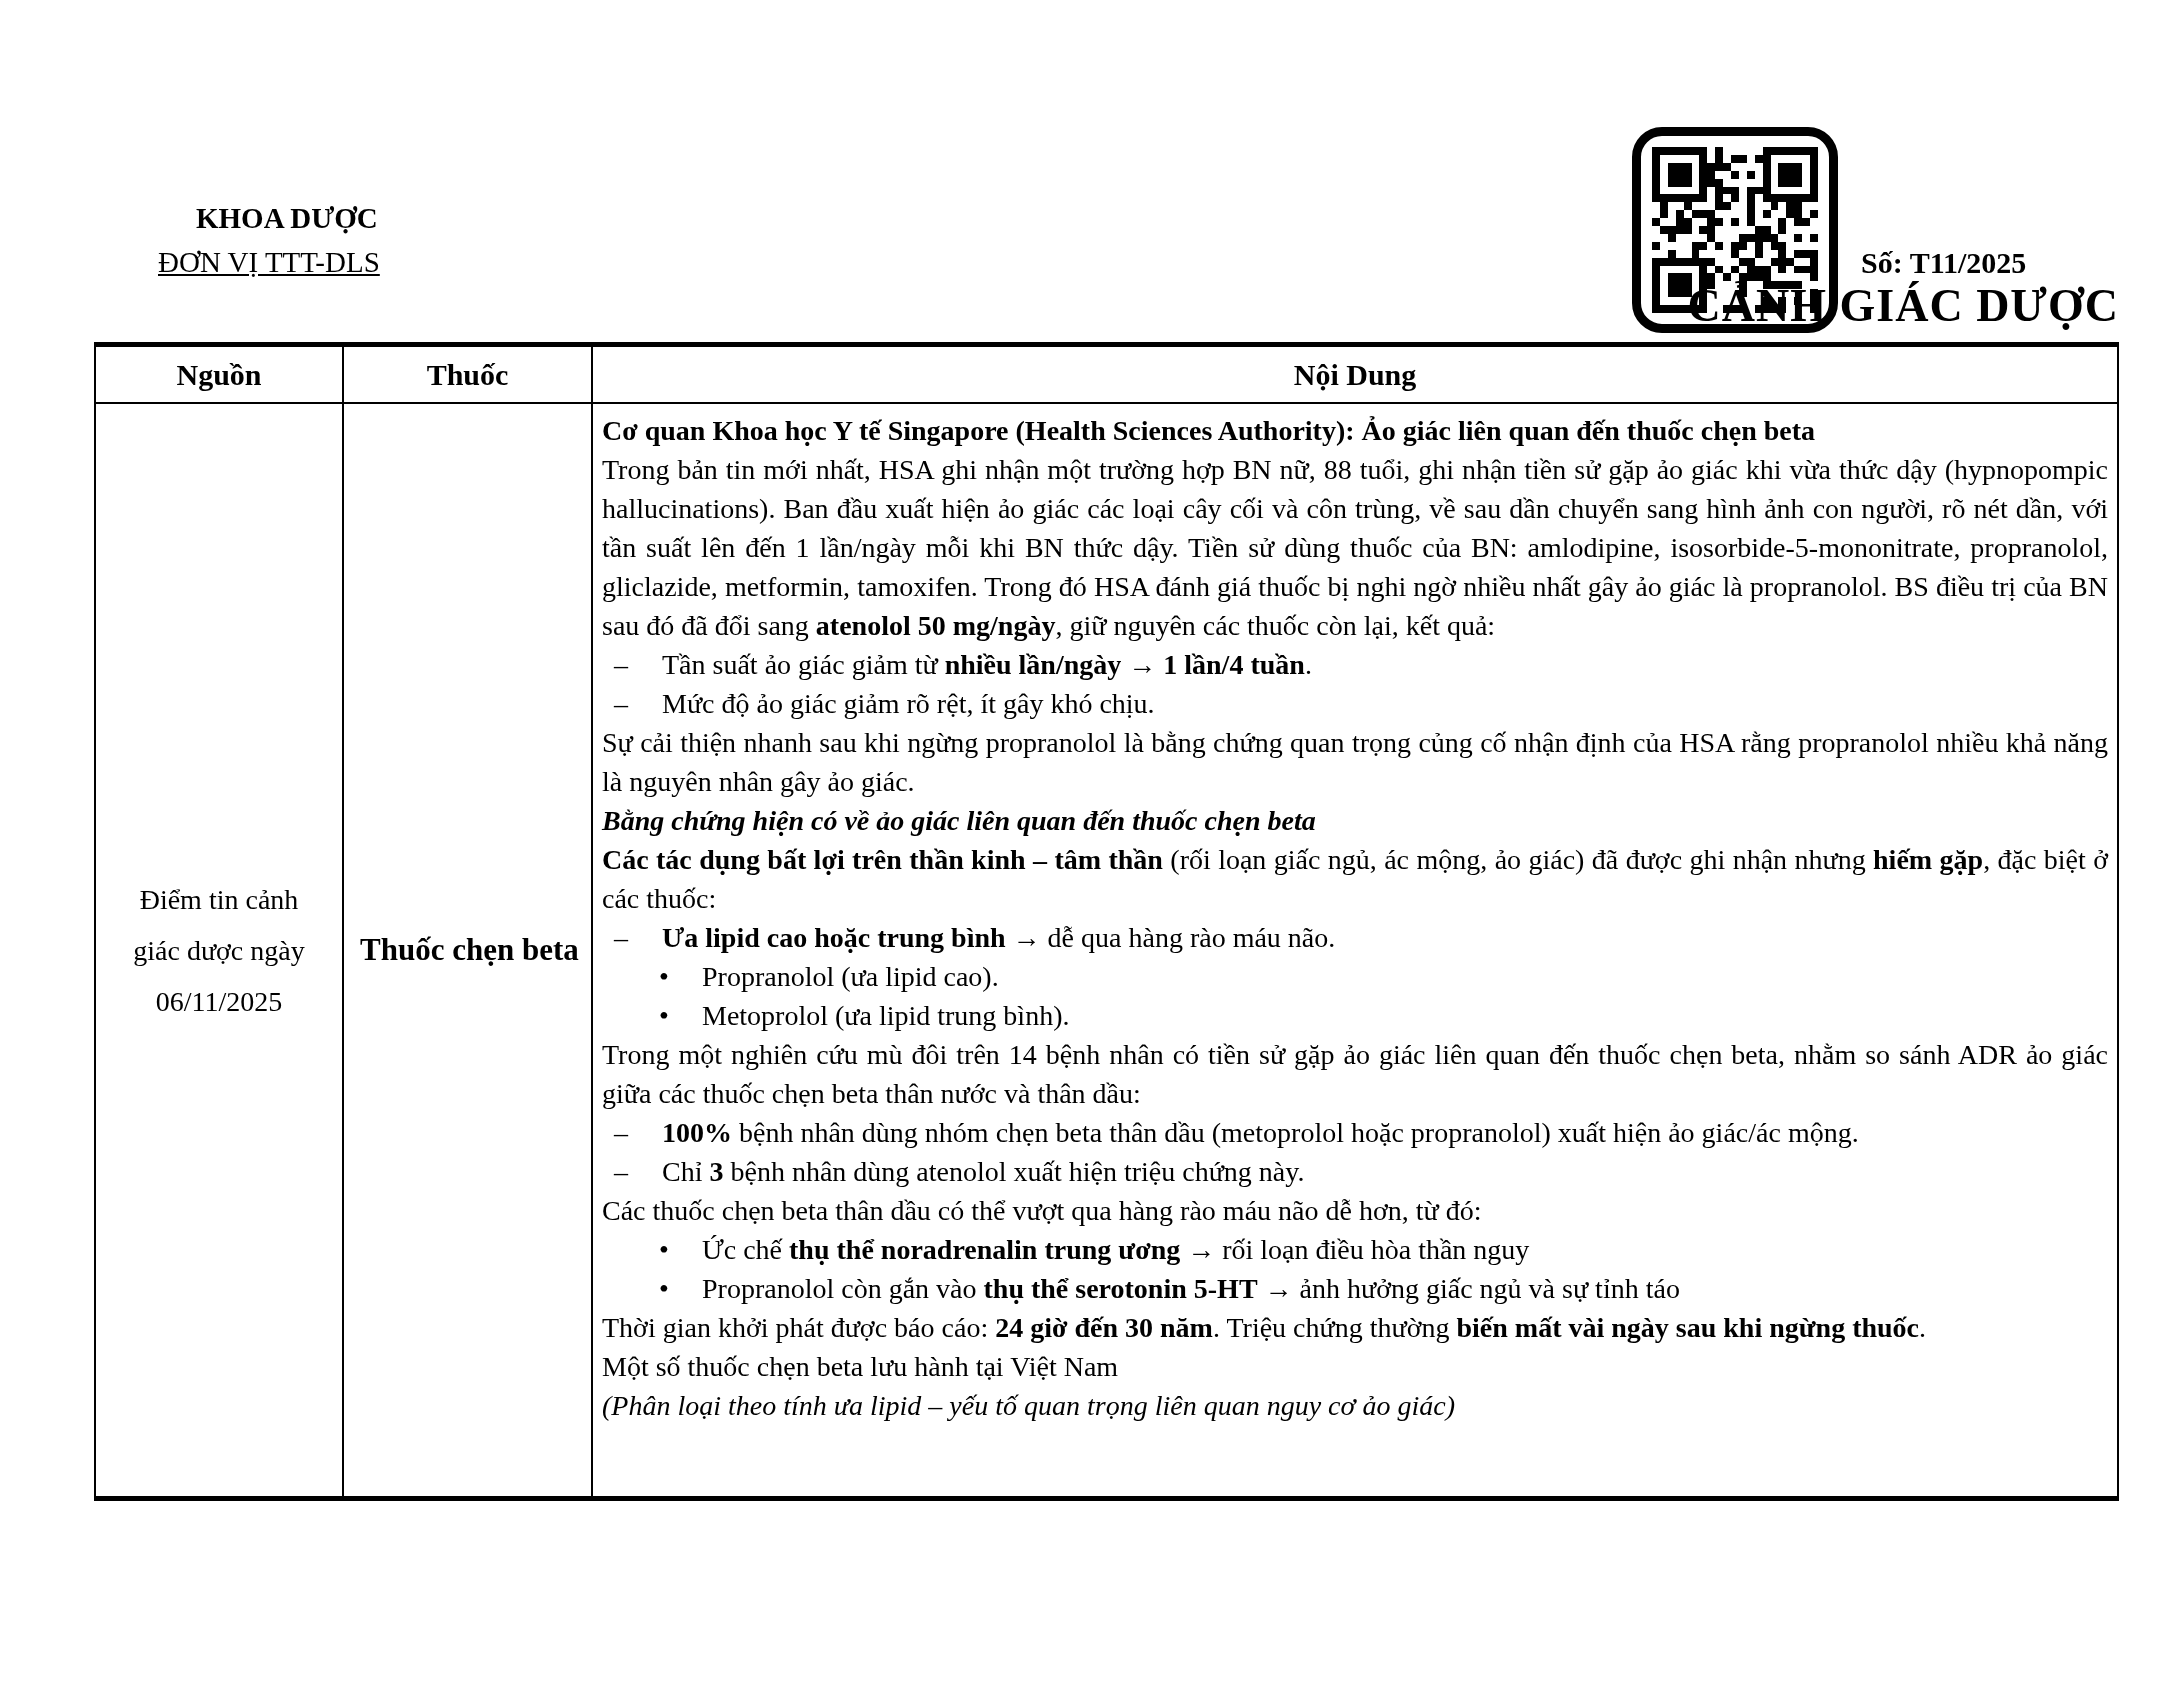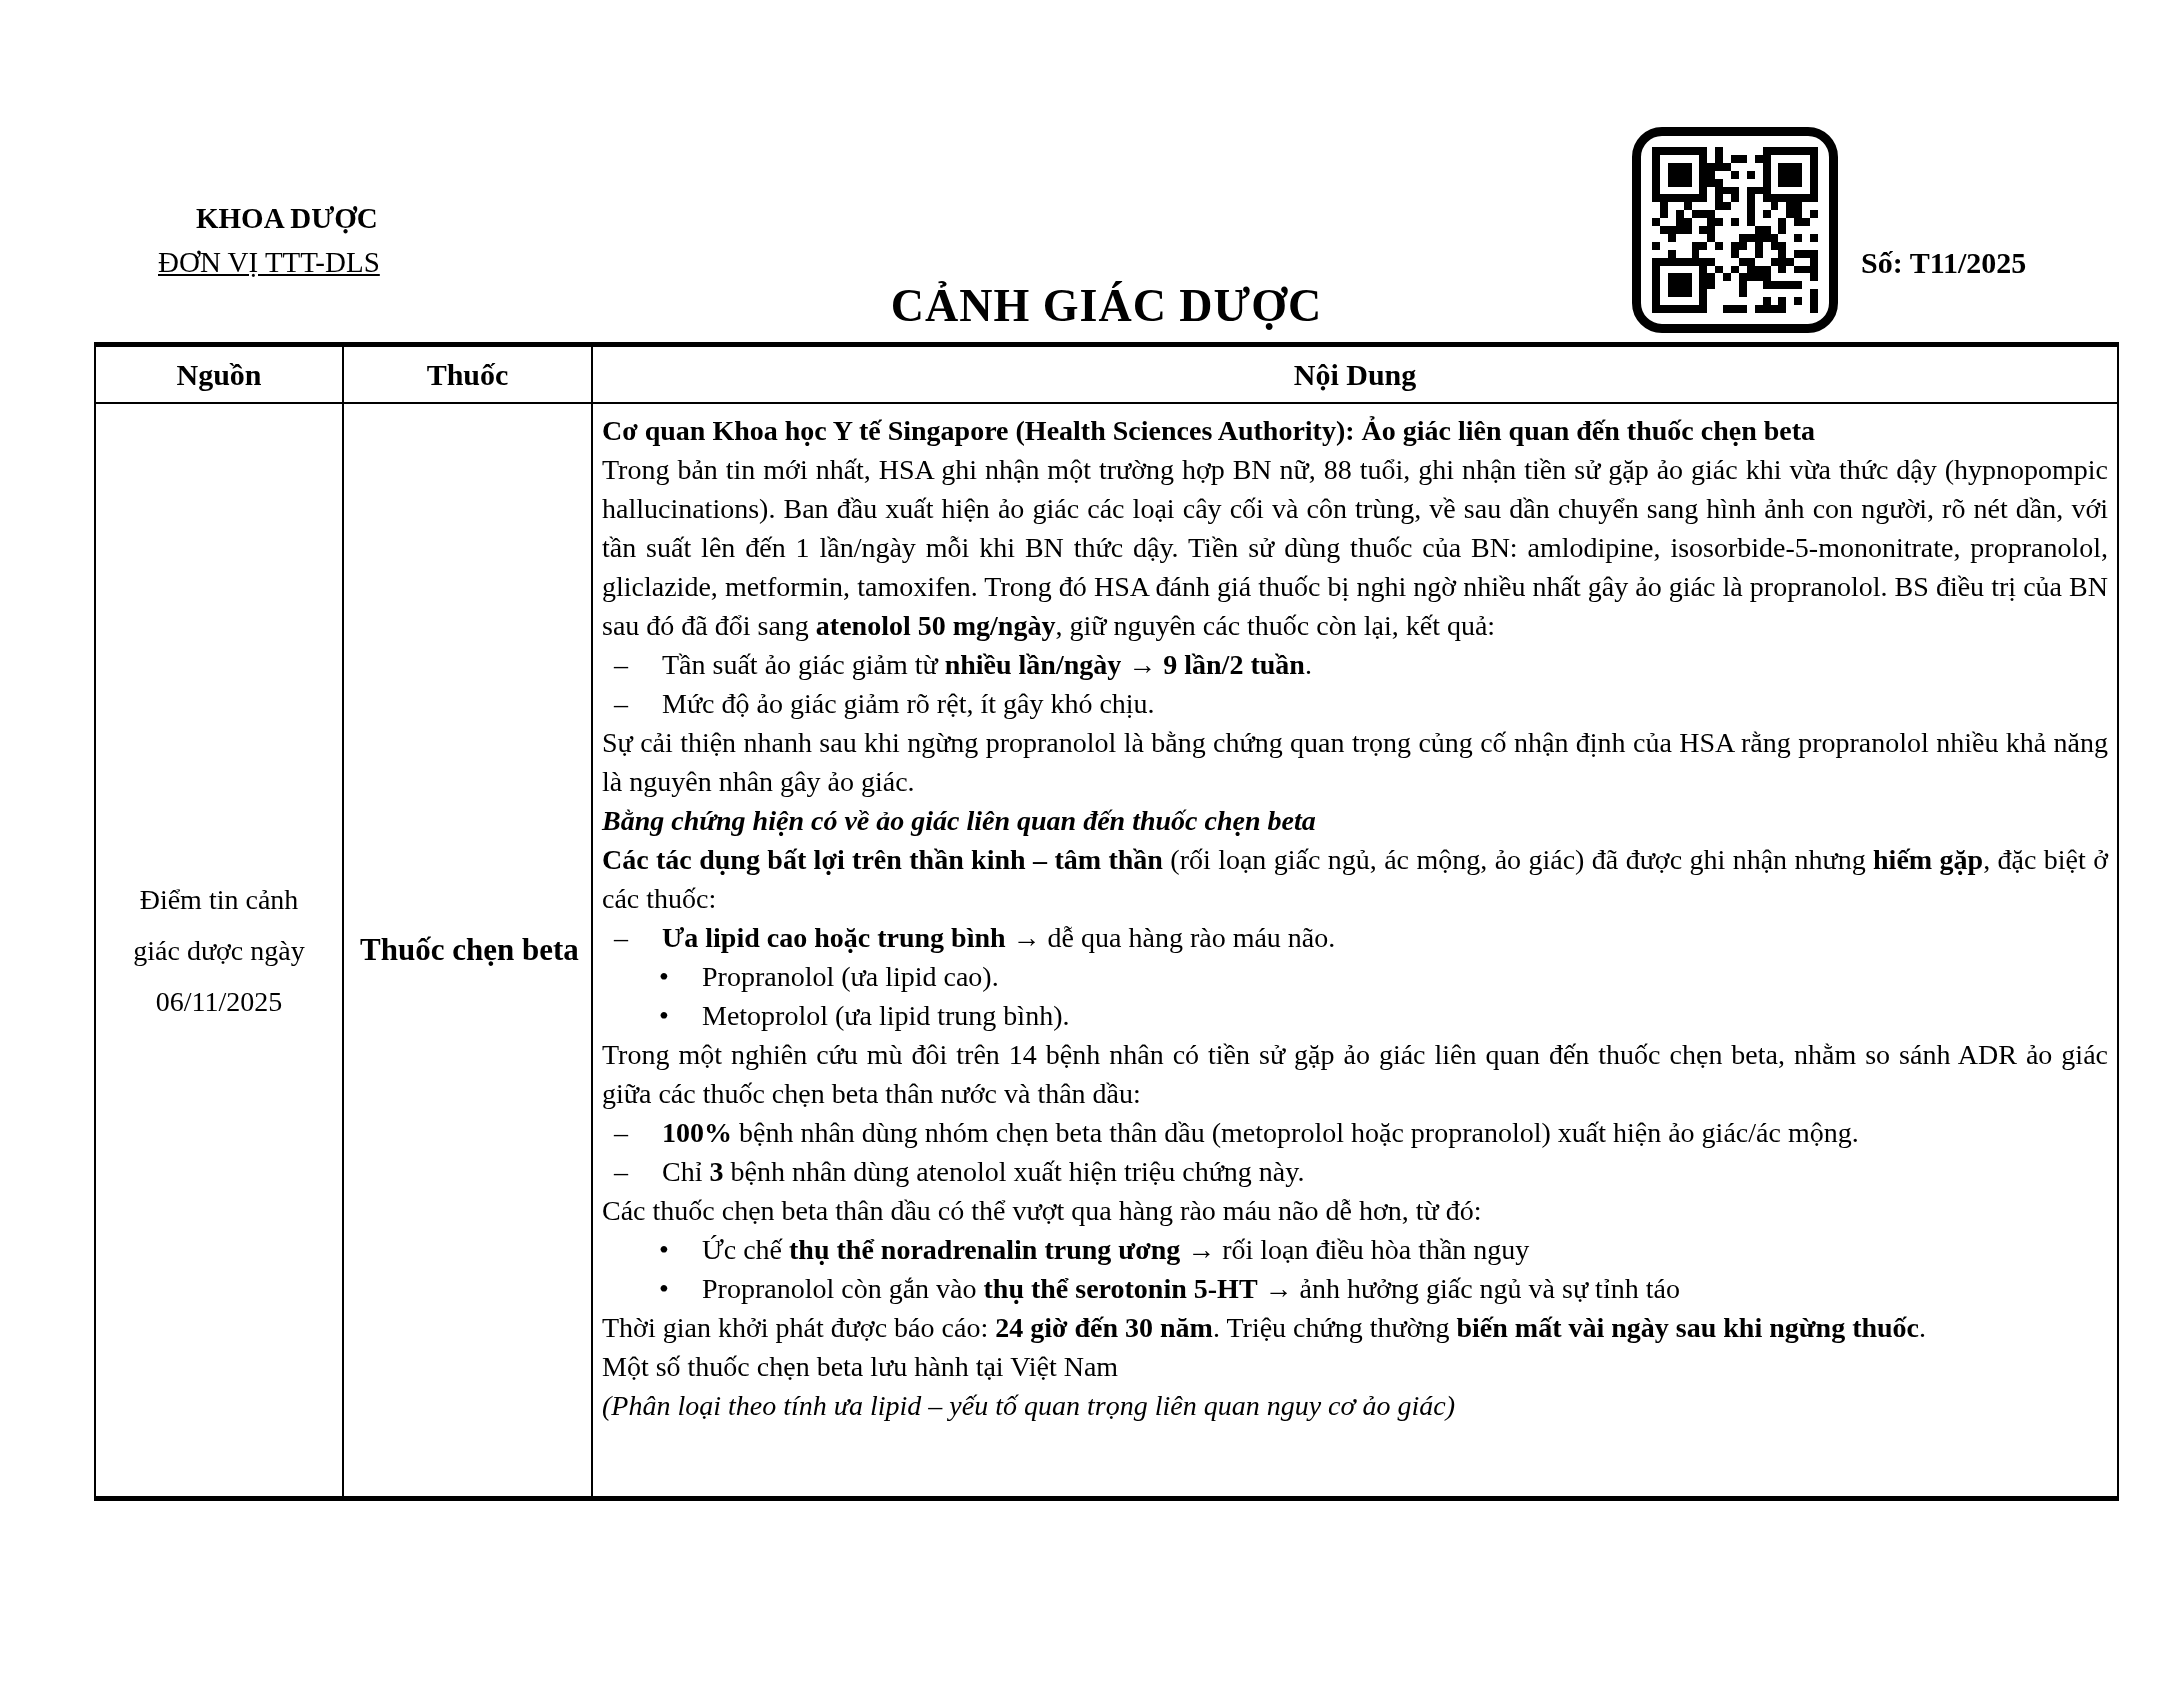--- a/index.html
+++ b/index.html
@@ -17,21 +17,21 @@
   .qr-wrap {
     position:absolute; left:1632px; top:127px; width:166px; height:166px;
     border:9px solid #000; border-radius:30px; padding:11px; background:#fff;
   }
   .qr-wrap svg { display:block; }
 
   .doc-number { position:absolute; left:1861px; top:200px; font-size:30px; font-weight:bold;margin-top:46px; }
 
   
   .title {
-    position:absolute; left:94px; width:2025px; top:279px; text-align:center;
+    position:absolute; left:94px; width:2025px; top:279px; text-align:right;
     font-size:46px; font-weight:bold; letter-spacing:1px;
   }
 
   
   .doc-table {
     position:absolute; left:94px; top:342px; width:2025px;
     border-collapse:collapse; table-layout:fixed;
     border-top:5px solid #000; border-bottom:5px solid #000;border-radius:29px;
   }
   .doc-table th, .doc-table td { border:2px solid #000; }
@@ -229,21 +229,21 @@
       <th>Nội Dung</th>
     </tr>
     <tr>
       <td class="source">Điểm tin cảnh
 giác dược ngày
 06/11/2025</td>
       <td class="drug">Thuốc chẹn beta</td>
       <td class="content-cell">
             <div class="blk p"><span class="b">Cơ quan Khoa học Y tế Singapore (Health Sciences Authority): Ảo giác liên quan đến thuốc chẹn beta</span></div>
             <div class="blk p"><span>Trong bản tin mới nhất, HSA ghi nhận một trường hợp BN nữ, 88 tuổi, ghi nhận tiền sử gặp ảo giác khi vừa thức dậy (hypnopompic hallucinations). Ban đầu xuất hiện ảo giác các loại cây cối và côn trùng, về sau dần chuyển sang hình ảnh con người, rõ nét dần, với tần suất lên đến 1 lần/ngày mỗi khi BN thức dậy. Tiền sử dùng thuốc của BN: amlodipine, isosorbide-5-mononitrate, propranolol, gliclazide, metformin, tamoxifen. Trong đó HSA đánh giá thuốc bị nghi ngờ nhiều nhất gây ảo giác là propranolol. BS điều trị của BN sau đó đã đổi sang </span><span class="b">atenolol 50 mg/ngày</span><span>, giữ nguyên các thuốc còn lại, kết quả:</span></div>
-            <div class="blk dash"><span class="mk">–</span><span>Tần suất ảo giác giảm từ </span><span class="b">nhiều lần/ngày → 9 lần/2 tuần</span><span>.</span></div>
+            <div class="blk dash"><span class="mk">–</span><span>Tần suất ảo giác giảm từ </span><span class="b">nhiều lần/ngày → 1 lần/4 tuần</span><span>.</span></div>
             <div class="blk dash"><span class="mk">–</span><span>Mức độ ảo giác giảm rõ rệt, ít gây khó chịu.</span></div>
             <div class="blk p"><span>Sự cải thiện nhanh sau khi ngừng propranolol là bằng chứng quan trọng củng cố nhận định của HSA rằng propranolol nhiều khả năng là nguyên nhân gây ảo giác.</span></div>
             <div class="blk p"><span class="b i">Bằng chứng hiện có về ảo giác liên quan đến thuốc chẹn beta</span></div>
             <div class="blk p"><span class="b">Các tác dụng bất lợi trên thần kinh – tâm thần</span><span> (rối loạn giấc ngủ, ác mộng, ảo giác) đã được ghi nhận nhưng </span><span class="b">hiếm gặp</span><span>, đặc biệt ở các thuốc:</span></div>
             <div class="blk dash"><span class="mk">–</span><span class="b">Ưa lipid cao hoặc trung bình</span><span> → dễ qua hàng rào máu não.</span></div>
             <div class="blk bullet"><span class="mk">•</span><span>Propranolol (ưa lipid cao).</span></div>
             <div class="blk bullet"><span class="mk">•</span><span>Metoprolol (ưa lipid trung bình).</span></div>
             <div class="blk p"><span>Trong một nghiên cứu mù đôi trên 14 bệnh nhân có tiền sử gặp ảo giác liên quan đến thuốc chẹn beta, nhằm so sánh ADR ảo giác giữa các thuốc chẹn beta thân nước và thân dầu:</span></div>
             <div class="blk dash"><span class="mk">–</span><span class="b">100%</span><span> bệnh nhân dùng nhóm chẹn beta thân dầu (metoprolol hoặc propranolol) xuất hiện ảo giác/ác mộng.</span></div>
             <div class="blk dash"><span class="mk">–</span><span>Chỉ </span><span class="b">3</span><span> bệnh nhân dùng atenolol xuất hiện triệu chứng này.</span></div>

